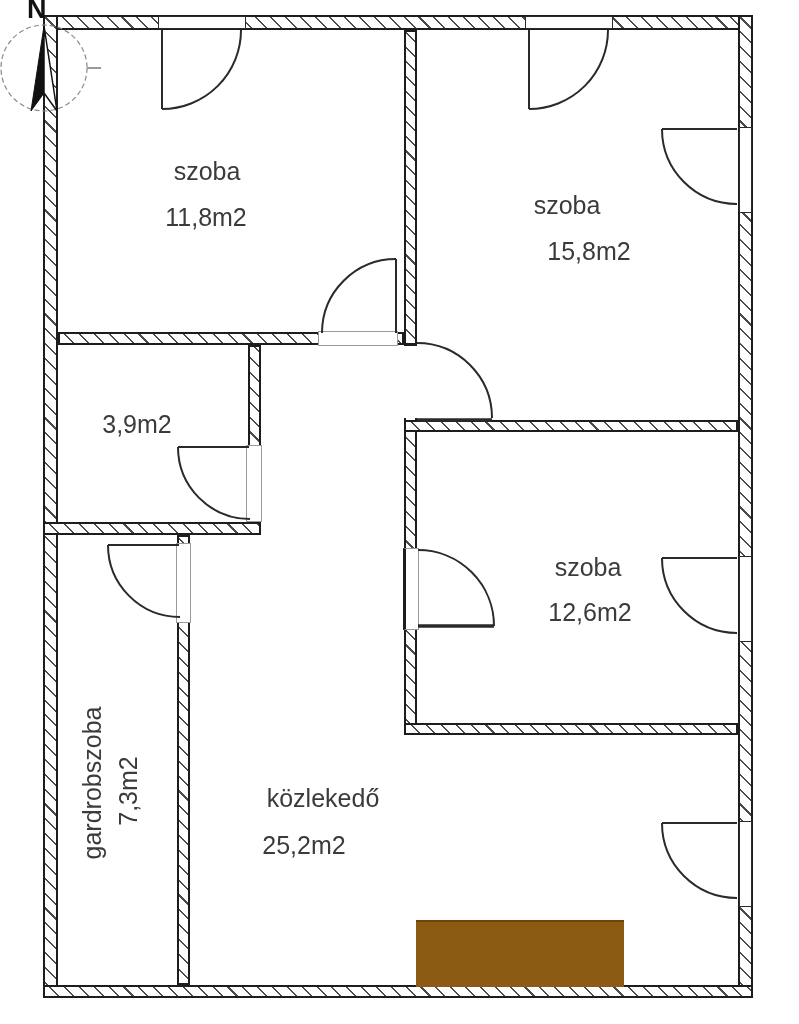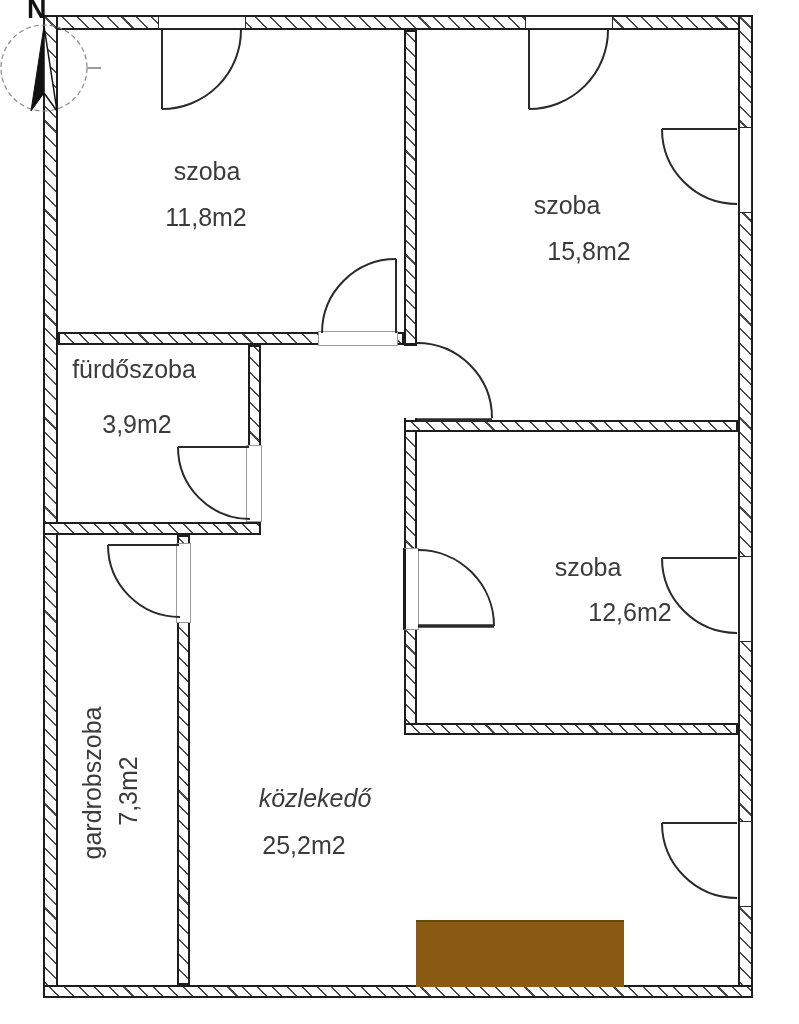--- a/index.html
+++ b/index.html
@@ -105,25 +105,24 @@
   </svg>
 
   <div class="north-label">N</div>
 
   <div class="room-label" style="left:207px;top:171px;z-index:20;">szoba</div>
   <div class="room-label" style="left:206px;top:217px;z-index:20;text-align:right;">11,8m2</div>
 
   <div class="room-label" style="left:567px;top:205px;z-index:20;">szoba</div>
   <div class="room-label" style="left:589px;top:251px;z-index:20;">15,8m2</div>
 
-  <div class="room-label" style="left:134px;top:369px;z-index:20;">fürdőszoba</div>
   <div class="room-label" style="left:137px;top:424px;z-index:20;text-align:right;">3,9m2</div>
 
   <div class="room-label" style="left:588px;top:567px;z-index:20;">szoba</div>
-  <div class="room-label" style="left:590px;top:612px;z-index:20;margin-left:40px;">12,6m2</div>
+  <div class="room-label" style="left:590px;top:612px;z-index:20;">12,6m2</div>
 
   <div class="room-label vert" style="left:92px;top:783px;z-index:20;">gardrobszoba</div>
   <div class="room-label vert" style="left:128px;top:791px;z-index:20;">7,3m2</div>
 
-  <div class="room-label" style="left:315px;top:798px;z-index:20;font-style:italic;">közlekedő</div>
+  <div class="room-label" style="left:323px;top:798px;z-index:20;">közlekedő</div>
   <div class="room-label" style="left:304px;top:845px;z-index:20;text-align:right;">25,2m2</div>
 
 </div>
 
 </body></html>

